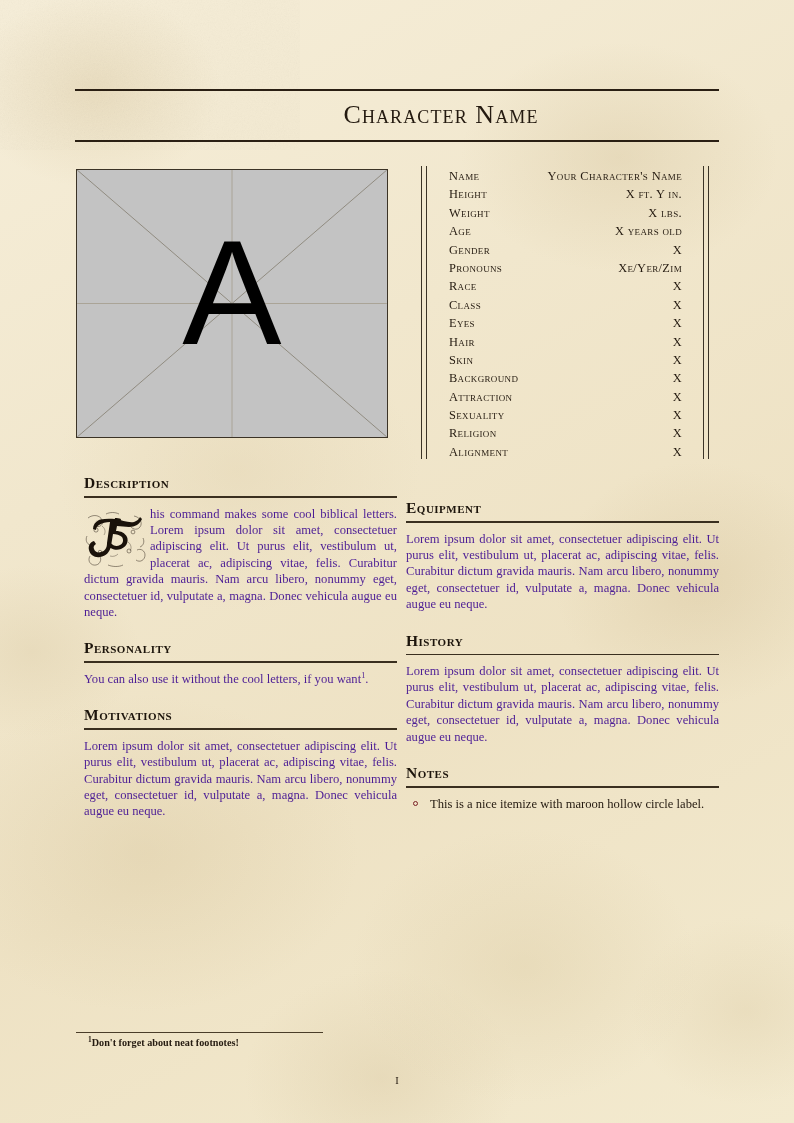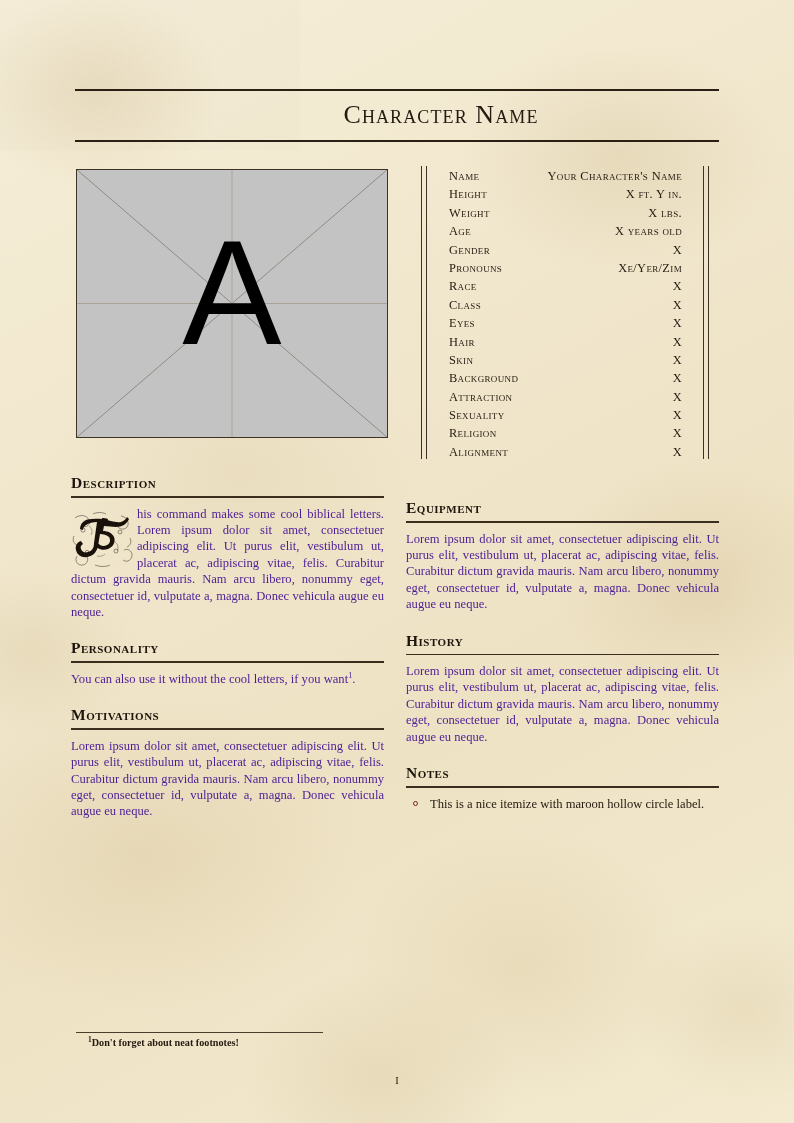--- a/index.html
+++ b/index.html
@@ -96,21 +96,21 @@
     font-size: 12.4px;
     font-variant: small-caps;
     letter-spacing: .35px;
     color: #241a10;
   }
   .info-key   { white-space: nowrap; }
   .info-value { white-space: nowrap; }
 
   
   .col { position: absolute; width: 313px; }
-  .col-left  { left: 71px;  top: 474px; }
+  .col-left  { left: 84px;  top: 474px; }
   .col-right { left: 406px; top: 499px; }
 
   .sec-head {
     font-size: 15.5px;
     font-variant: small-caps;
     font-weight: bold;
     letter-spacing: .5px;
     color: #1d150c;
     margin-bottom: 4px;
   }

